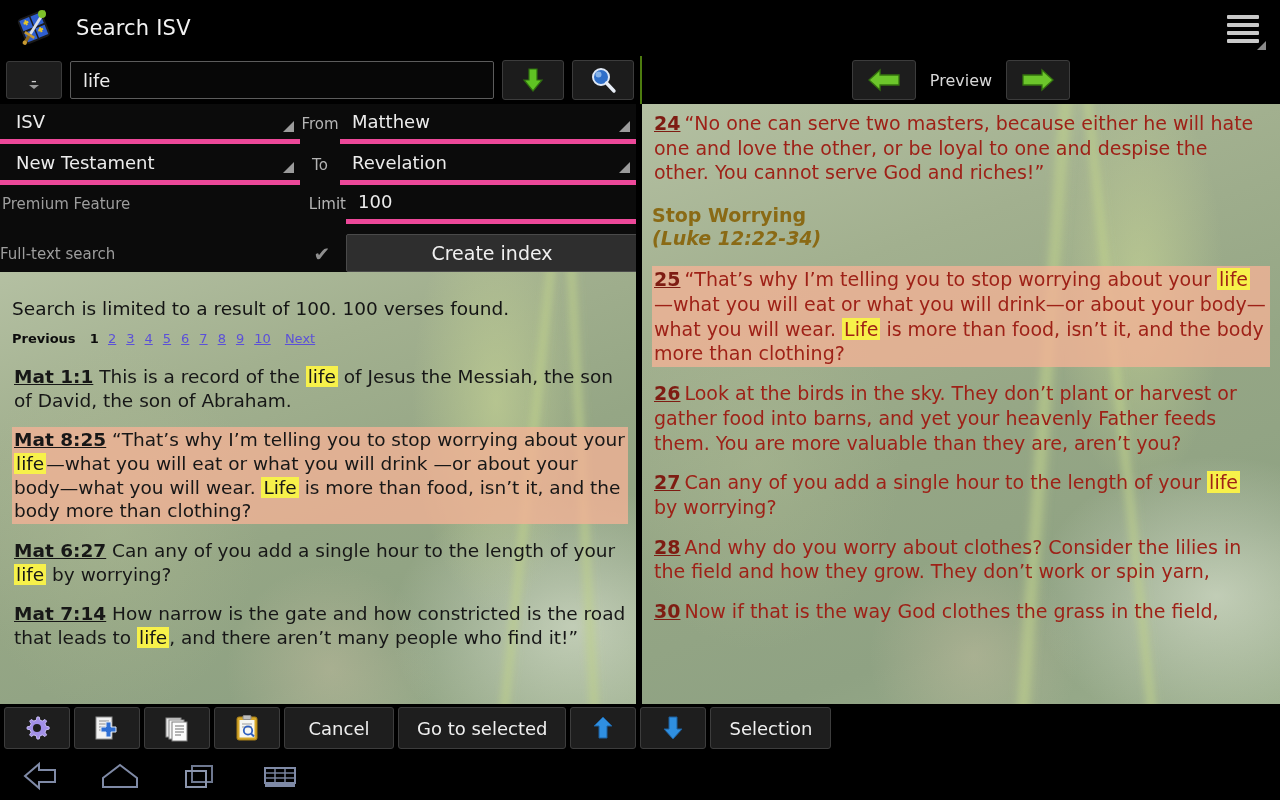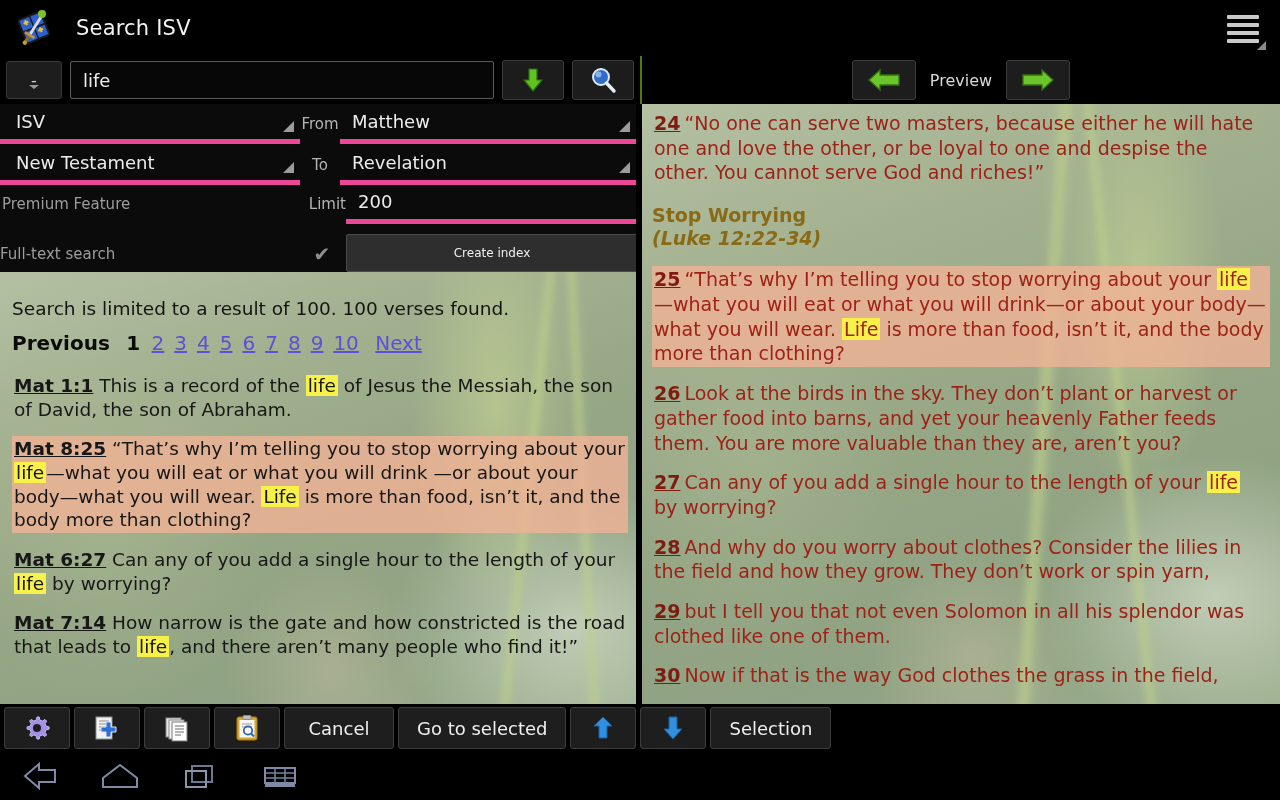--- a/index.html
+++ b/index.html
@@ -72,21 +72,21 @@
   .fcell.bordered { border-bottom: 5px solid #ec4899; }
   .spin-tri {
     position: absolute; right: 6px; bottom: 7px; width: 0; height: 0;
     border-left: 11px solid transparent; border-bottom: 11px solid #9b9b9b;
   }
   .flabel { color: #b4b4b4; font-size: 15px; }
   .fgrey { color: #9d9d9d; font-size: 15px; }
   .checkmark { color: #8f8f8f; font-size: 20px; }
   .createbtn {
     background: #2e2e2e; border: 1px solid #4a4a4a; border-radius: 2px;
-    color: #f0f0f0; font-size: 12px; display: flex;
+    color: #f0f0f0; font-size: 19px; display: flex;
     align-items: center; justify-content: center;
   }
 
   
   .bgwrap {
     position: absolute; overflow: hidden;
     background-color: #9aab8c;
   }
   .bgimg {
     position: absolute; left: 0; top: 0; right: 0; bottom: 0;
@@ -108,21 +108,21 @@
   .panel-scroll {
     position: absolute; left: 0; top: 0; right: 0; bottom: 0;
     padding: 10px 8px 0 10px;
   }
   .divider-v {
     position: absolute; left: 636px; top: 104px; width: 6px; height: 600px;
     background: #000;
   }
 
   .res-note { color: #141414; font-size: 18.5px; margin: 16px 0 12px 2px; }
-  .pager { margin: 0 0 18px 2px; font-size: 20px; color: #0c0c0c; }
+  .pager { margin: 0 0 18px 2px; font-size: 13px; color: #0c0c0c; }
   .pager .cur { font-weight: bold; color: #0b0b0b; }
   .pager a { color: #5b50d8; text-decoration: underline; margin: 0 5px; }
   .pager .prev { font-weight: bold; margin-right: 10px; }
 
   .verse {
     font-size: 18.5px; line-height: 1.28; color: #171717;
     margin: 0 0 14px 2px; padding: 1px 2px;
   }
   .verse .ref { font-weight: bold; text-decoration: underline; }
   .hl { background: #f7f14a; padding: 0 2px; }
@@ -274,21 +274,21 @@
     </div>
 
     <div class="frow" style="top:80px;justify-content:center;">
       <div class="fcell" style="width:300px;padding-left:0px;">
         <span class="fgrey">Premium Feature</span>
       </div>
       <div class="fcell" style="width:44px;justify-content:flex-end;">
         <span class="flabel">Limit</span>
       </div>
       <div class="fcell bordered" style="width:292px;padding-left:12px;">
-        <span>200</span>
+        <span>100</span>
       </div>
     </div>
 
     <div class="frow" style="top:130px;">
       <div class="fcell" style="width:300px;padding-left:0px;">
         <span class="fgrey">Full-text search</span>
       </div>
       <div class="fcell" style="width:44px;justify-content:center;">
         <span class="checkmark">✔</span>
       </div>
@@ -340,21 +340,20 @@
     <div class="bgstalk" style="left:392px; transform: rotate(4deg); width:22px;"></div>
     <div class="bgstalk" style="left:470px; transform: rotate(-6deg);"></div>
     <div class="panel-scroll" style="padding:6px 10px 0 6px;border-radius:27px;">
       <div id="preview-body">
           <div class="pv-verse"><span class="vnum">24</span><span>“No one can serve two masters, because either he will hate one and love the other, or be loyal to one and despise the other. You cannot serve God and riches!”</span></div>
           <div class="pv-head"><span>Stop Worrying</span><span class="sub">(Luke 12:22-34)</span></div>
           <div class="pv-verse vhi"><span class="vnum">25</span><span>“That’s why I’m telling you to stop worrying about your </span><span class="hl">life</span><span>—what you will eat or what you will drink—or about your body—what you will wear. </span><span class="hl">Life</span><span> is more than food, isn’t it, and the body more than clothing?</span></div>
           <div class="pv-verse"><span class="vnum">26</span><span>Look at the birds in the sky. They don’t plant or harvest or gather food into barns, and yet your heavenly Father feeds them. You are more valuable than they are, aren’t you?</span></div>
           <div class="pv-verse"><span class="vnum">27</span><span>Can any of you add a single hour to the length of your </span><span class="hl">life</span><span> by worrying?</span></div>
           <div class="pv-verse"><span class="vnum">28</span><span>And why do you worry about clothes? Consider the lilies in the field and how they grow. They don’t work or spin yarn,</span></div>
-          <div class="pv-verse"><span class="vnum">29</span><span>but I tell you that not even Solomon in all his splendor was clothed like one of them.</span></div>
           <div class="pv-verse pv-clip"><span class="vnum">30</span><span>Now if that is the way God clothes the grass in the field, which is alive today and thrown into an oven tomorrow, won’t he clothe you</span></div>
         </div>
     </div>
   </div>
 
   <div class="bottombar">
     <div class="tb-icon">
       <svg width="28" height="28" viewBox="0 0 28 28">
         <path d="M14 3 l2.2 0 .7 3.1 2.4 1 2.7-1.6 1.6 1.6-1.6 2.7 1 2.4 3.1.7 0 2.2-3.1.7-1 2.4 1.6 2.7-1.6 1.6-2.7-1.6-2.4 1-.7 3.1-2.2 0-.7-3.1-2.4-1-2.7 1.6-1.6-1.6 1.6-2.7-1-2.4-3.1-.7 0-2.2 3.1-.7 1-2.4-1.6-2.7 1.6-1.6 2.7 1.6 2.4-1z" fill="#a290e8" stroke="#c9bdf5" stroke-width="1"></path>
         <circle cx="14" cy="14" r="4" fill="#1e1e1e"></circle>

